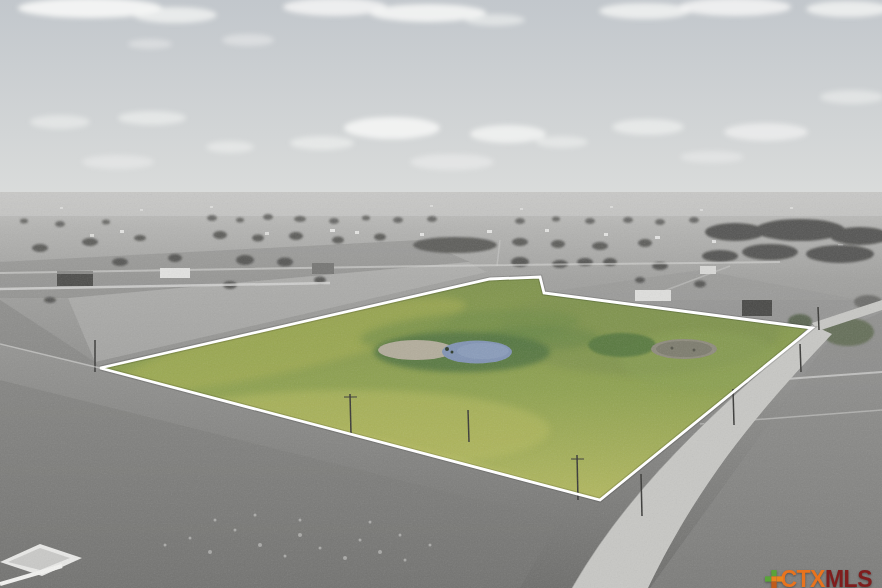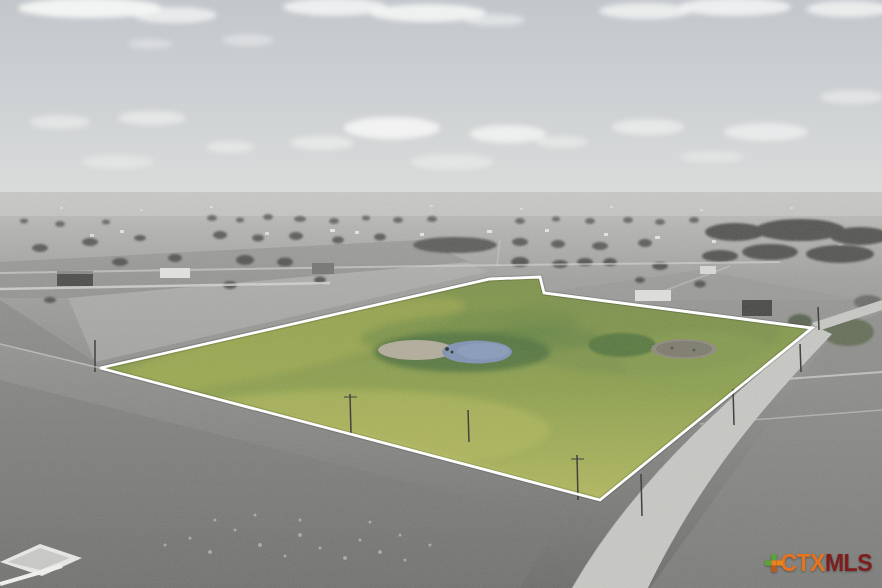--- a/index.html
+++ b/index.html
@@ -3,21 +3,21 @@
 <meta charset="utf-8">
 <style>
   html,body{margin:0;padding:0;background:#222;}
   .photo{
     position:relative;width:882px;height:588px;overflow:hidden;
     font-family:"Liberation Sans", sans-serif;
     background:#c6cacd;
   }
   .photo svg{position:absolute;left:0;top:0;display:block;}
   .brand-stack{
-    position:absolute;right:10px;bottom:20px;
+    position:absolute;right:10px;bottom:4px;
     display:flex;flex-direction:column;align-items:flex-end;
     z-index:5;pointer-events:none;margin-top:36px;
   }
   .logo-row{
     display:flex;align-items:center;
     margin-bottom:-7px;
     filter:drop-shadow(0 1px 1px rgba(0,0,0,.35));
   }
   .logo-icon{width:18px;height:18px;position:relative;margin-right:-3px;margin-top:-2px;}
   .logo-icon svg{position:static;}

